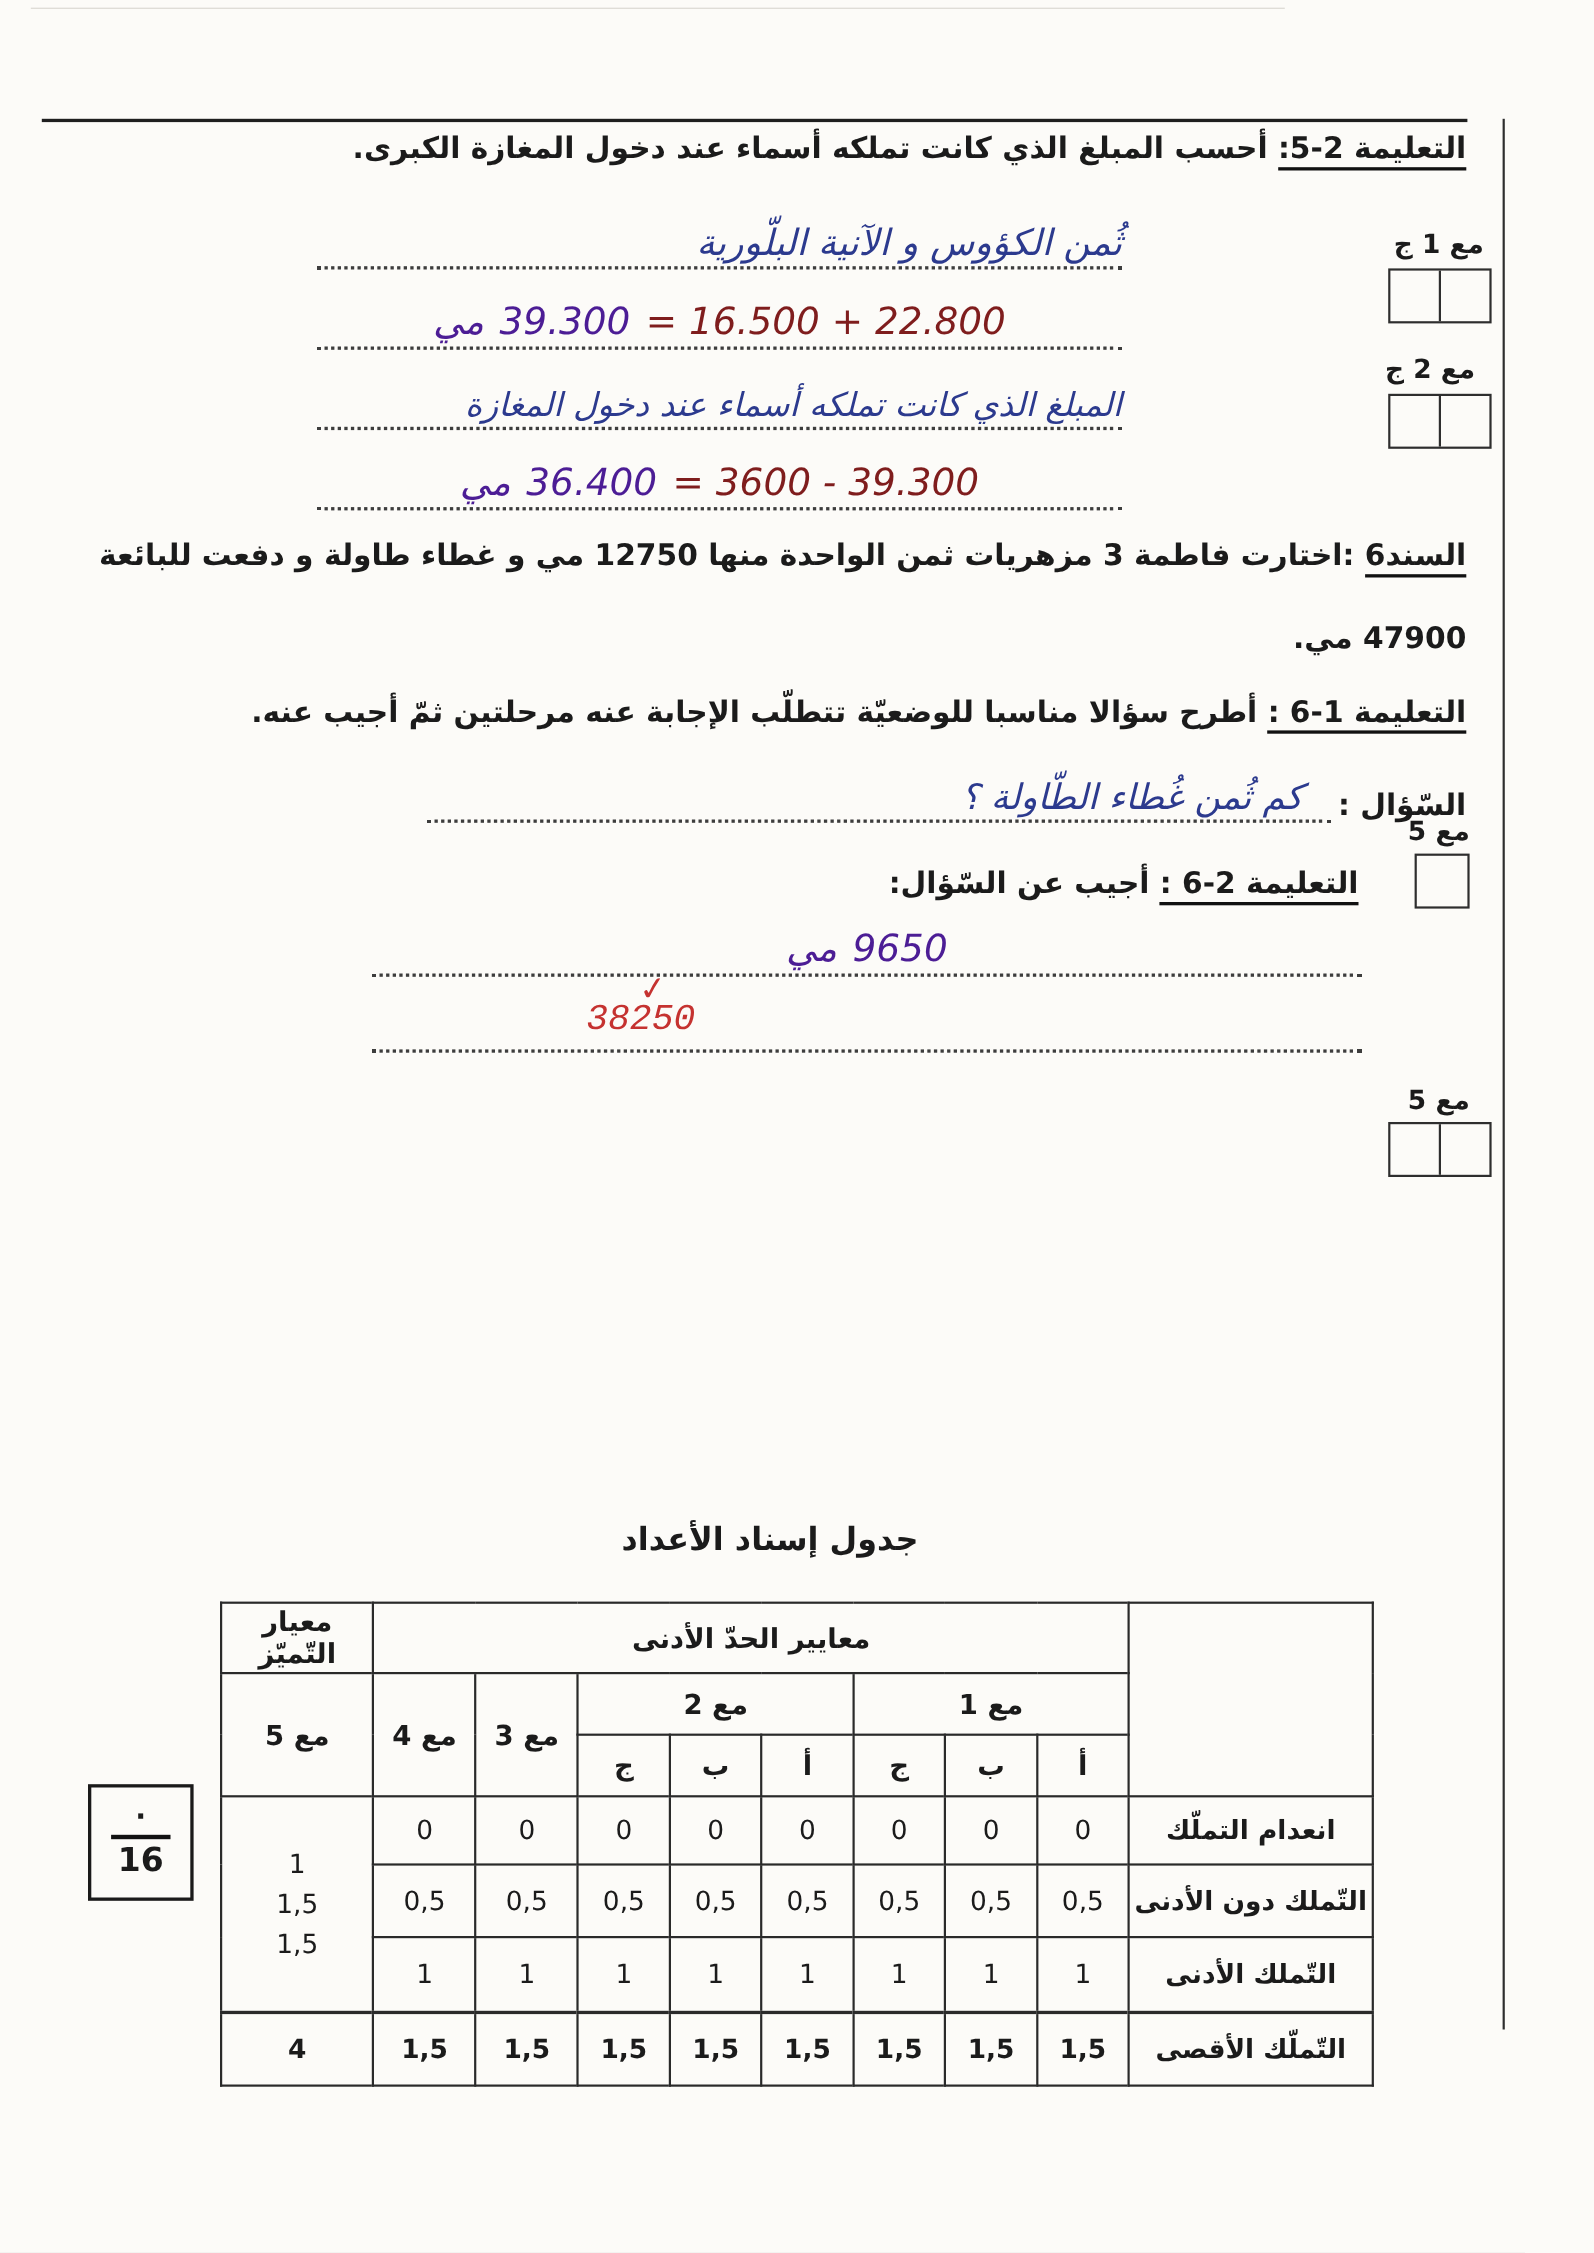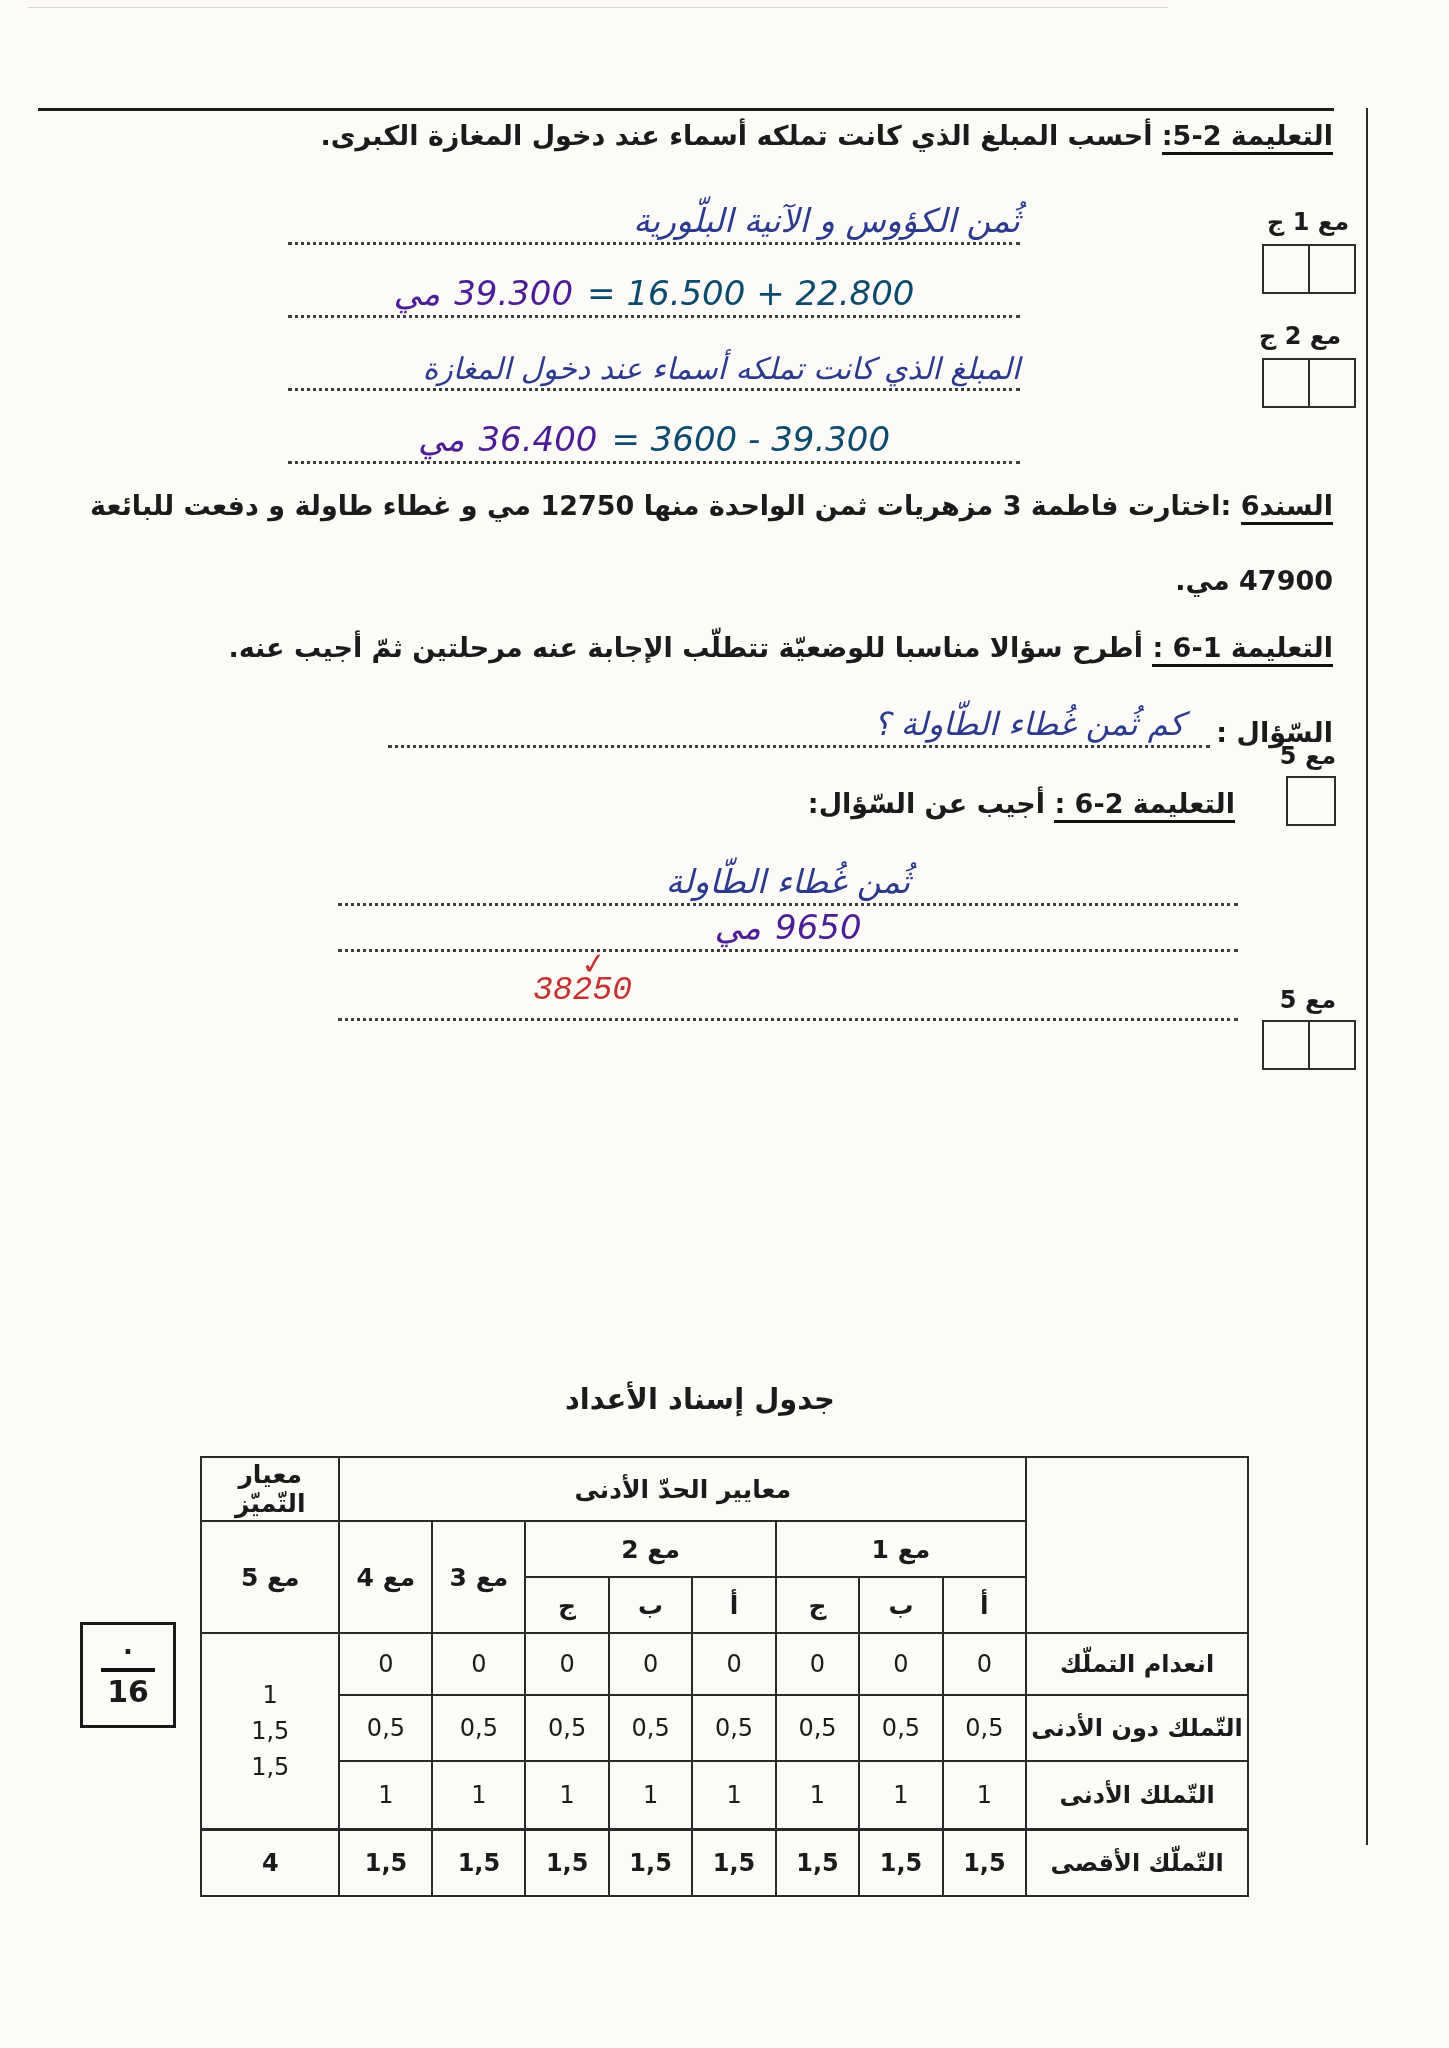--- a/index.html
+++ b/index.html
@@ -23,21 +23,21 @@
 
   
   .hw{color:#2c3a8e;font-style:italic;font-size:33px;white-space:nowrap;}
   .hwline{
     height:73px;display:flex;align-items:flex-end;
     border-bottom:3px dotted #3d3d3d;padding-bottom:2px;box-sizing:border-box;
   }
   .j-start{justify-content:flex-start;}
   .j-center{justify-content:center;}
   .eq{display:inline-flex;direction:ltr;gap:14px;align-items:baseline;font-style:italic;font-size:34px;white-space:nowrap;}
-  .eq .num{color:#0c4a6e;}
+  .eq .num{color:#7f1d1d;}
   .eq .red{color:#4c1d95;}
 
   
   .mark-label{font-weight:bold;font-size:24px;text-align:center;white-space:nowrap;}
   .mark-box{border:2px solid #2e2e2e;display:flex;background:transparent;}
   .mark-box .cell{flex:1;border-left:2px solid #2e2e2e;}
   .mark-box .cell:last-child{border-left:none;}
 
   
   .qrow{display:flex;align-items:flex-end;height:54px;}
@@ -152,23 +152,20 @@
   <div class="abs mark-label" style="top:742px;left:1278px;width:60px;">مع 5</div>
   <div class="abs mark-box" style="top:776px;left:1286px;width:46px;height:46px;">
     <div class="cell"></div>
   </div>
 
   <div class="abs printed" style="top:786px;right:214px;text-align:right;">
     <span class="uline">التعليمة 2-6 :</span><span> أجيب عن السّؤال:</span>
   </div>
 
   <div class="abs" style="top:842px;left:338px;width:900px;">
-    <div class="hwline j-center ansline1">
-      <span class="hw">ثُمن غُطاء الطّاولة</span>
-    </div>
     <div class="hwline j-center ansline2">
       <span class="eq">
         <span class="red">مي</span>
         <span class="red">9650</span>
       </span>
     </div>
     <div class="ansline3">
       <span class="check">✓</span>
       <span class="suba">38250</span>
     </div>

